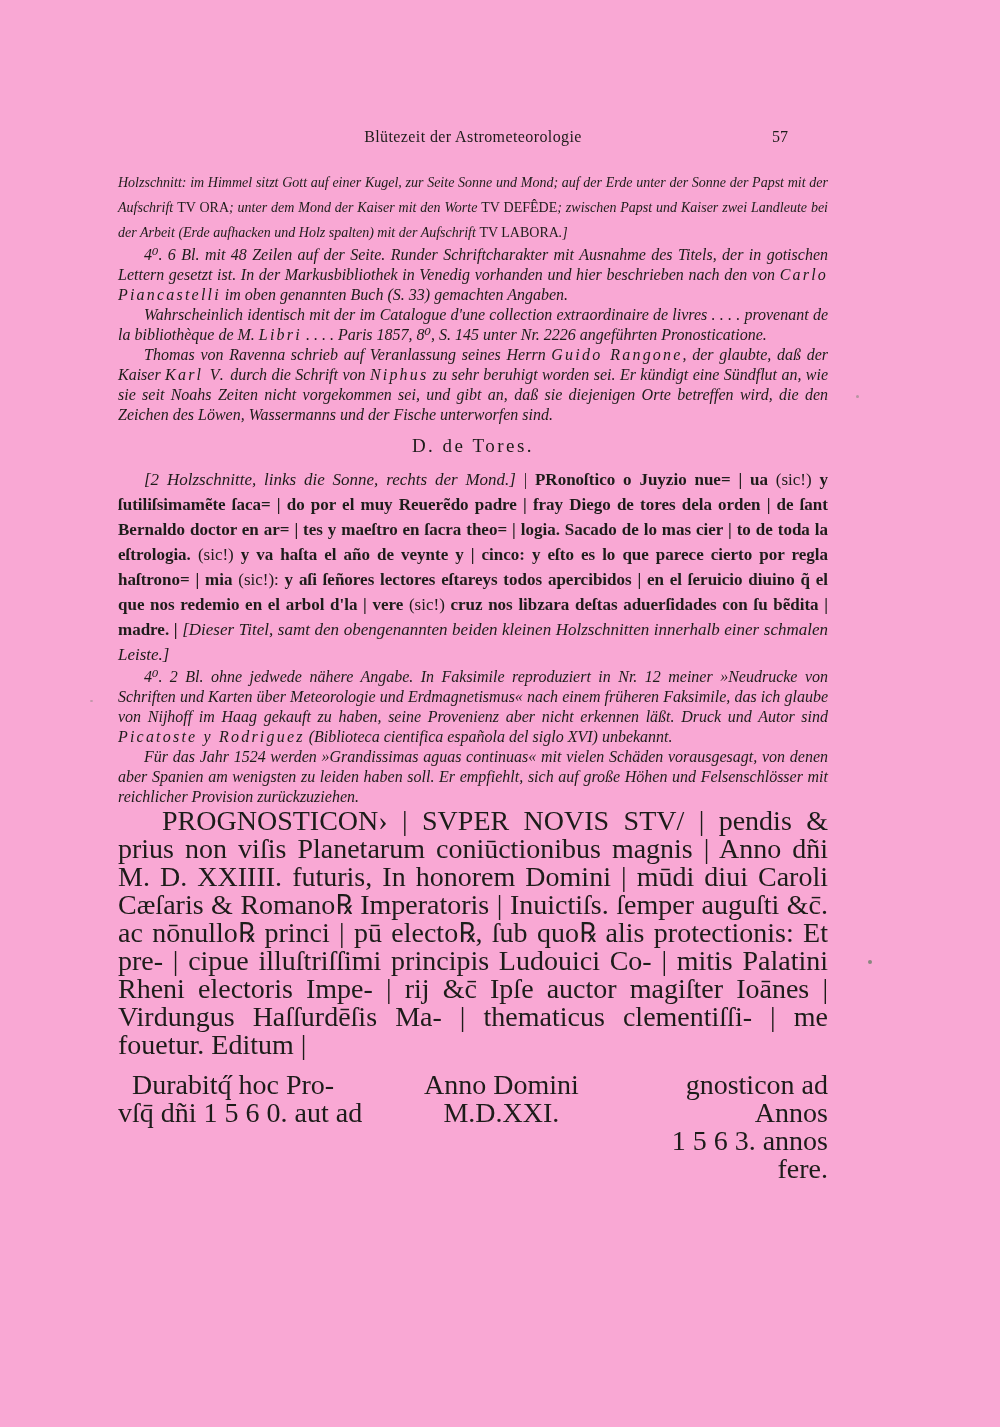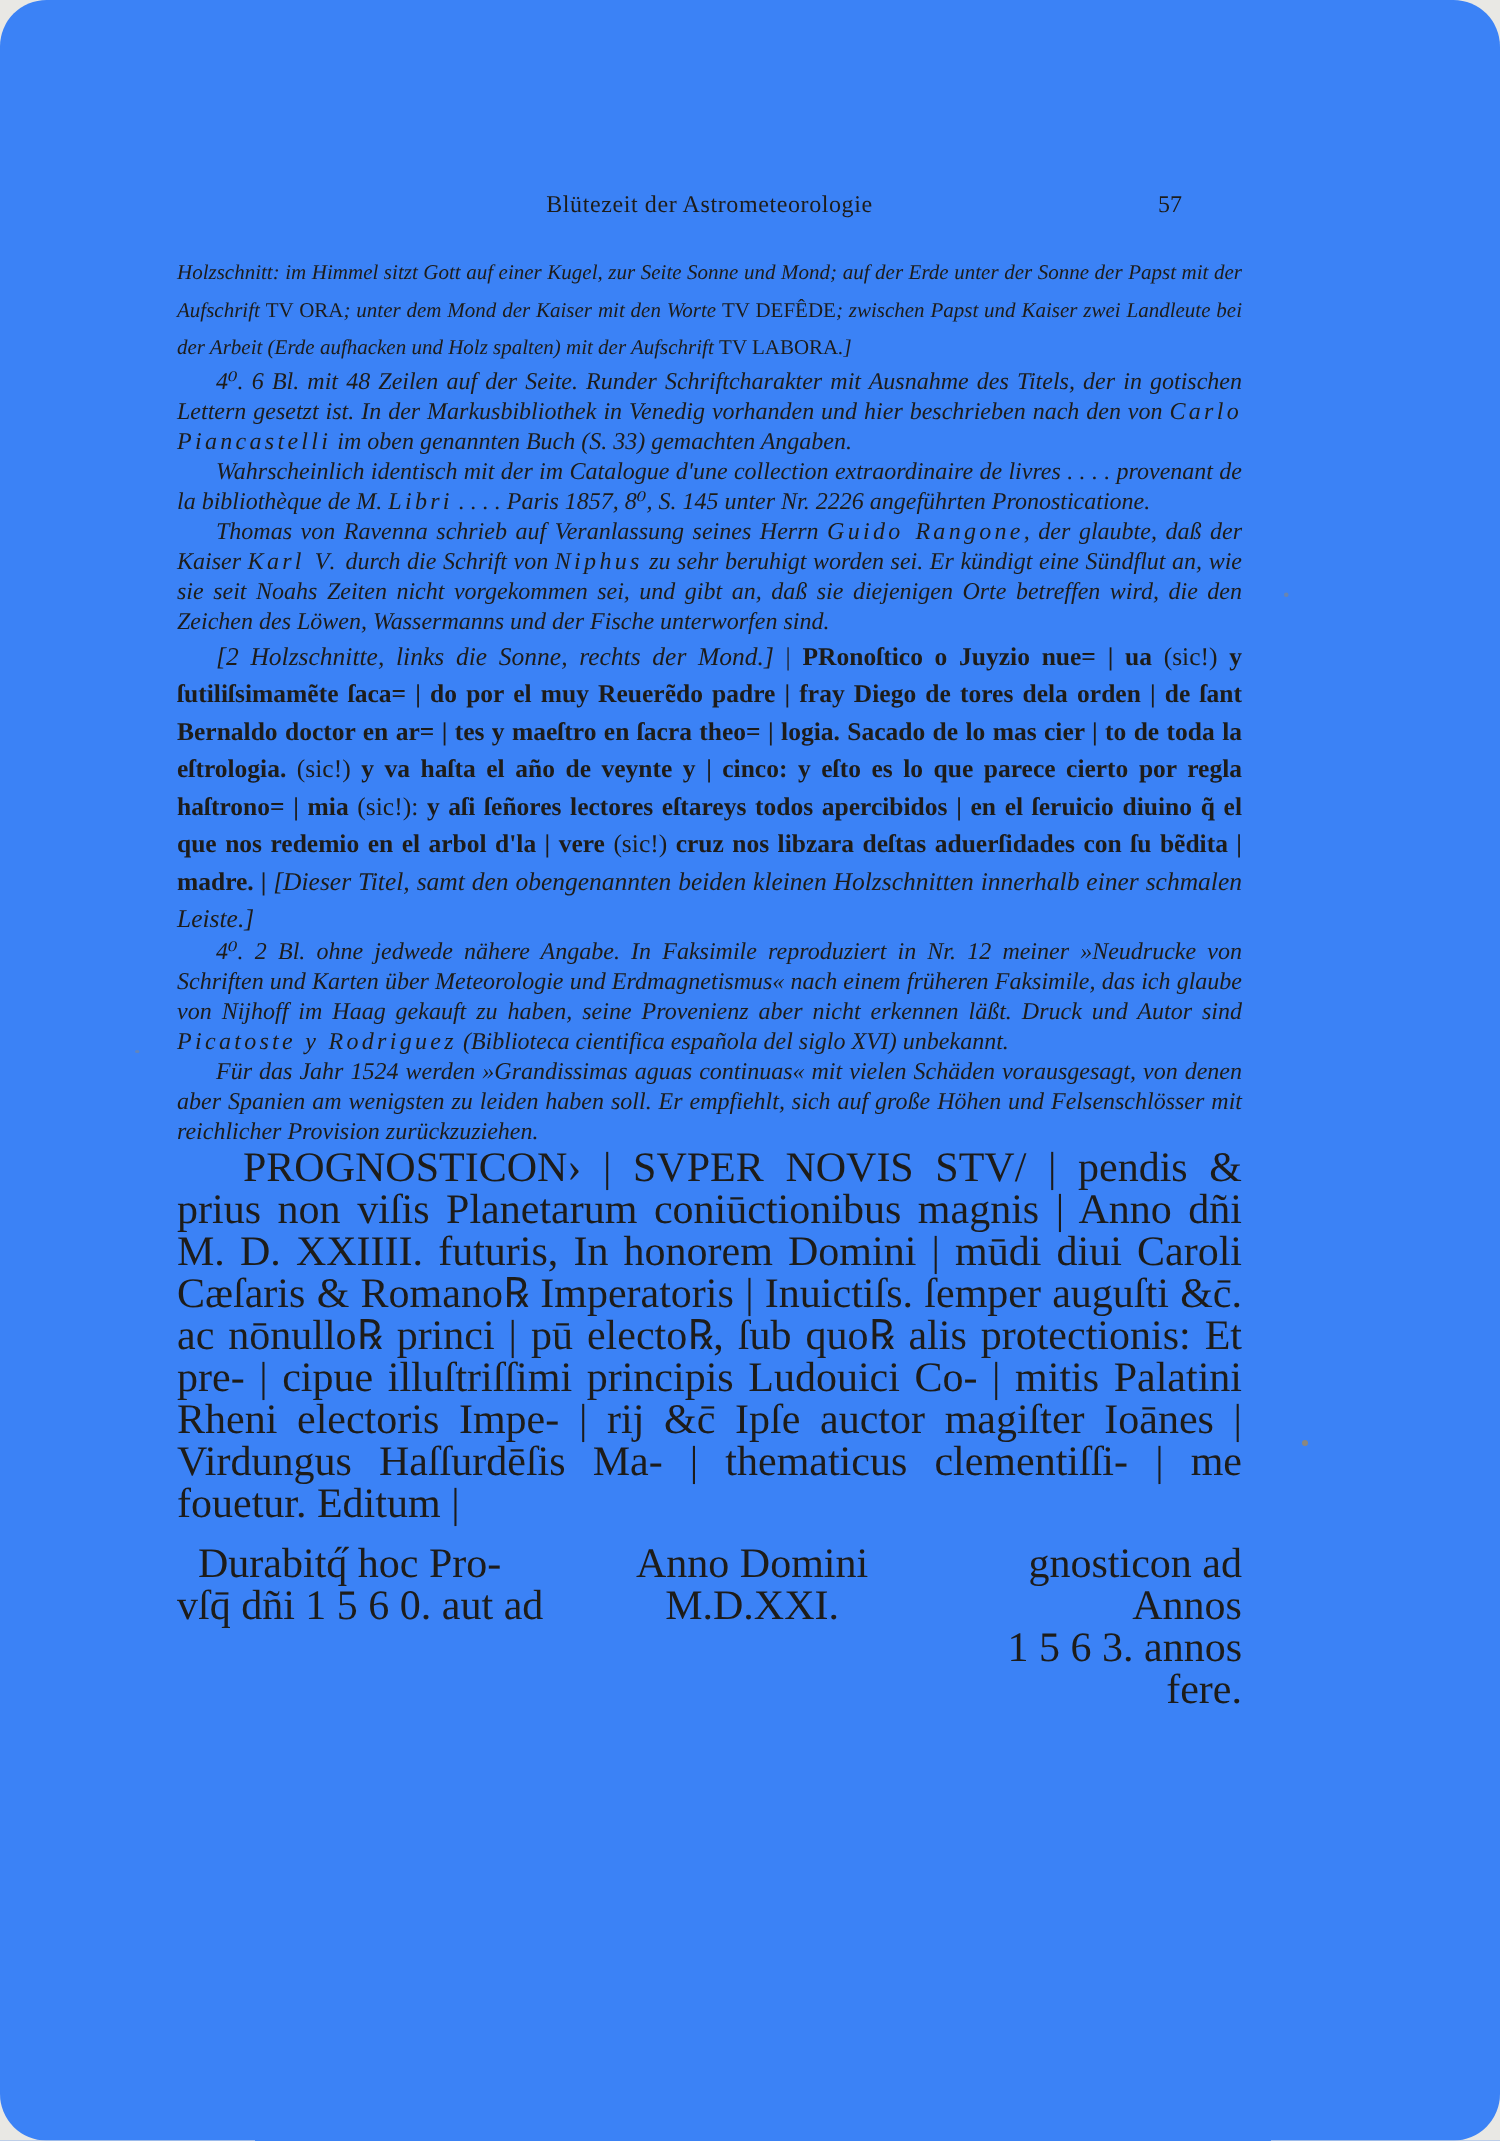--- a/index.html
+++ b/index.html
@@ -1,26 +1,25 @@
 <!DOCTYPE html>
 <html><head>
 <meta charset="utf-8">
 <style>
   html,body{margin:0;padding:0;background:#e9e8e4;}
   .page{
     position:relative;
     width:1000px;height:1427px;
     margin:0 auto;
-    background:#3b82f6;
+    background:#f9a8d4;
     color:#1d1c1a;
     font-family:"Liberation Serif","DejaVu Serif",serif;
     box-sizing:border-box;
     padding:128px 172px 0 118px;
     overflow:hidden;
-    border-radius:31px;
   }
   .page-header{position:relative;height:20px;margin-bottom:22px;font-size:16px;}
   .running-title{display:block;text-align:center;letter-spacing:0.4px;}
   .page-number{position:absolute;top:0;right:40px;text-align:center;}
   p.para{margin:0;text-align:justify;}
   .lead{font-size:14px;line-height:25px;}
   .small{font-size:16px;line-height:20px;font-style:italic;}
   .mid{font-size:17px;line-height:25px;}
   .big{font-size:28px;line-height:28px;}
   .indent{text-indent:26px;}
@@ -56,20 +55,21 @@
   </div>
 
   <p class="para lead mb6"><span class="run-i">Holzschnitt: im Himmel sitzt Gott auf einer Kugel, zur Seite Sonne und Mond; auf der Erde unter der Sonne der Papst mit der Aufschrift </span><span class="run">TV ORA</span><span class="run-i">; unter dem Mond der Kaiser mit den Worte </span><span class="run">TV DEFÊDE</span><span class="run-i">; zwischen Papst und Kaiser zwei Landleute bei der Arbeit (Erde aufhacken und Holz spalten) mit der Aufschrift </span><span class="run">TV LABORA</span><span class="run-i">.]</span></p>
 
   <p class="para small indent"><span class="run">4⁰. 6 Bl. mit 48 Zeilen auf der Seite. Runder Schriftcharakter mit Ausnahme des Titels, der in gotischen Lettern gesetzt ist. In der Markusbibliothek in Venedig vorhanden und hier beschrieben nach den von </span><span class="run-sp">Carlo Piancastelli</span><span class="run"> im oben genannten Buch (S. 33) gemachten Angaben.</span></p>
 
   <p class="para small indent"><span class="run">Wahrscheinlich identisch mit der im Catalogue d'une collection extraordinaire de livres . . . . provenant de la bibliothèque de M. </span><span class="run-sp">Libri</span><span class="run"> . . . . Paris 1857, 8⁰, S. 145 unter Nr. 2226 angeführten Pronosticatione.</span></p>
 
   <p class="para small indent"><span class="run">Thomas von Ravenna schrieb auf Veranlassung seines Herrn </span><span class="run-sp">Guido Rangone</span><span class="run">, der glaubte, daß der Kaiser </span><span class="run-sp">Karl V.</span><span class="run"> durch die Schrift von </span><span class="run-sp">Niphus</span><span class="run"> zu sehr beruhigt worden sei. Er kündigt eine Sündflut an, wie sie seit Noahs Zeiten nicht vorgekommen sei, und gibt an, daß sie diejenigen Orte betreffen wird, die den Zeichen des Löwen, Wassermanns und der Fische unterworfen sind.</span></p>
 
+  <h2 class="section-heading heading-sp">D. de Tores.</h2>
 
   <p class="para mid indent mb6"><span class="run-i">[2 Holzschnitte, links die Sonne, rechts der Mond.]</span><span class="run"> | </span><span class="run-bl">PRonoſtico o Juyzio nue= | ua </span><span class="run">(sic!)</span><span class="run-bl"> y ſutiliſsimamẽte ſaca= | do por el muy Reuerẽdo padre | fray Diego de tores dela orden | de ſant Bernaldo doctor en ar= | tes y maeſtro en ſacra theo= | logia. Sacado de lo mas cier | to de toda la eſtrologia. </span><span class="run">(sic!)</span><span class="run-bl"> y va haſta el año de veynte y | cinco: y eſto es lo que parece cierto por regla haſtrono= | mia </span><span class="run">(sic!):</span><span class="run-bl"> y aſi ſeñores lectores eſtareys todos apercibidos | en el ſeruicio diuino q̃ el que nos redemio en el arbol d'la | vere </span><span class="run">(sic!)</span><span class="run-bl"> cruz nos libzara deſtas aduerſidades con ſu bẽdita | madre. | </span><span class="run-i">[Dieser Titel, samt den obengenannten beiden kleinen Holzschnitten innerhalb einer schmalen Leiste.]</span></p>
 
   <p class="para small indent"><span class="run">4⁰. 2 Bl. ohne jedwede nähere Angabe. In Faksimile reproduziert in Nr. 12 meiner »Neudrucke von Schriften und Karten über Meteorologie und Erdmagnetismus« nach einem früheren Faksimile, das ich glaube von Nijhoff im Haag gekauft zu haben, seine Provenienz aber nicht erkennen läßt. Druck und Autor sind </span><span class="run-sp">Picatoste y Rodriguez</span><span class="run"> (Biblioteca cientifica española del siglo XVI) unbekannt.</span></p>
 
   <p class="para small indent"><span class="run">Für das Jahr 1524 werden »Grandissimas aguas continuas« mit vielen Schäden vorausgesagt, von denen aber Spanien am wenigsten zu leiden haben soll. Er empfiehlt, sich auf große Höhen und Felsenschlösser mit reichlicher Provision zurückzuziehen.</span></p>
 
 
   <p class="para big indent-big"><span class="run">PROGNOSTICON› | SVPER NOVIS STV/ | pendis &amp; prius non viſis Planetarum coniūctionibus magnis | Anno dñi M. D. XXIIII. futuris, In honorem Domini | mūdi diui Caroli Cæſaris &amp; Romano℞ Imperatoris | Inuictiſs. ſemper auguſti &amp;c̄. ac nōnullo℞ princi | pū electo℞, ſub quo℞ alis protectionis: Et pre- | cipue illuſtriſſimi principis Ludouici Co- | mitis Palatini Rheni electoris Impe- | rij &amp;c̄ Ipſe auctor magiſter Ioānes | Virdungus Haſſurdēſis Ma- | thematicus clementiſſi- | me fouetur. Editum |</span></p>
 

